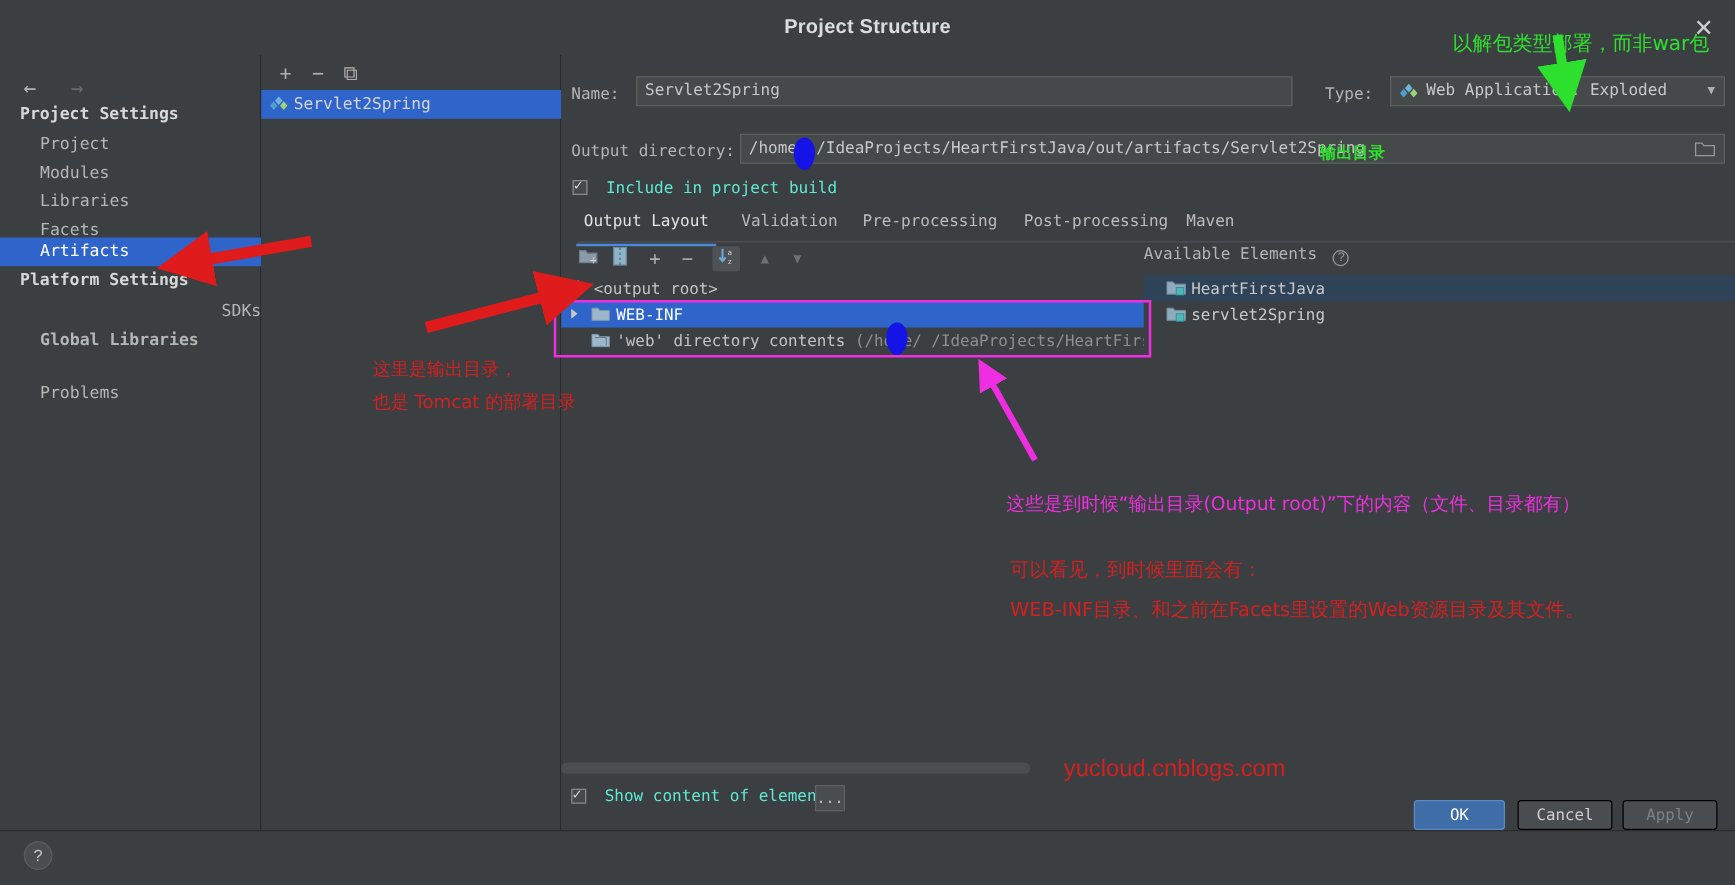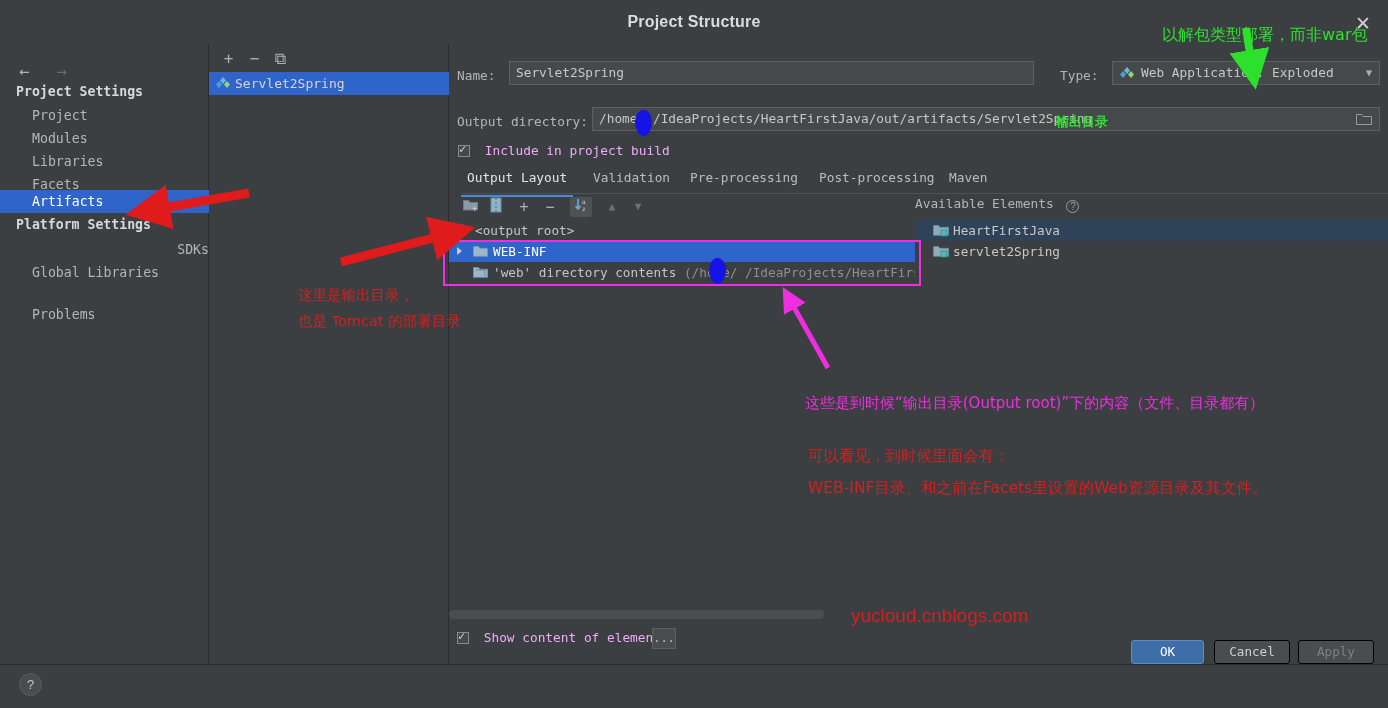--- a/index.html
+++ b/index.html
@@ -107,21 +107,21 @@
     background: #45494a; border: 1px solid #5e6060;
     color: #c8c8c8; font-size: 12.8px;
     line-height: 22px; padding: 0 6px;
     white-space: nowrap; cursor: pointer;
   }
   .combo .caret {
     position: absolute; right: 7px; top: 0;
     font-size: 10px; color: #b0b0b0;
   }
   .chk-row {
-    position: absolute; font-size: 12.8px; color: #f0abfc;
+    position: absolute; font-size: 12.8px; color: #5eead4;
     white-space: nowrap; cursor: pointer;
   }
   .chkbox {
     display: inline-block; width: 12px; height: 12px;
     border: 1px solid #8a8a8a; background: #45494a;
     vertical-align: -2px; margin-right: 7px;
     position: relative;
   }
   .chkbox.checked::after {
     content: "\2713";
@@ -269,21 +269,21 @@
     </div>
 
     <div class="side-group" style="top:40px;">Project Settings</div>
     <div class="side-item" style="top:60px;">Project</div>
     <div class="side-item" style="top:83px;">Modules</div>
     <div class="side-item" style="top:106px;">Libraries</div>
     <div class="side-item" style="top:129px;">Facets</div>
     <div class="side-item selected" style="top:146px;">Artifacts</div>
     <div class="side-group" style="top:173px;">Platform Settings</div>
     <div class="side-item" style="top:194px;text-align:right;">SDKs</div>
-    <div class="side-item" style="top:217px;">Global Libraries</div>
+    <div class="side-item" style="top:217px;font-weight:bold;">Global Libraries</div>
     <div class="side-item" style="top:259px;">Problems</div>
   </div>
 
   <div class="artifact-panel">
     <div class="artifact-toolbar">
       <span class="tb-icon" style="left:10px;">+</span>
       <span class="tb-icon" style="left:36px;">−</span>
       <span class="tb-icon" style="left:62px;">⧉</span>
     </div>
     <div class="artifact-item">

